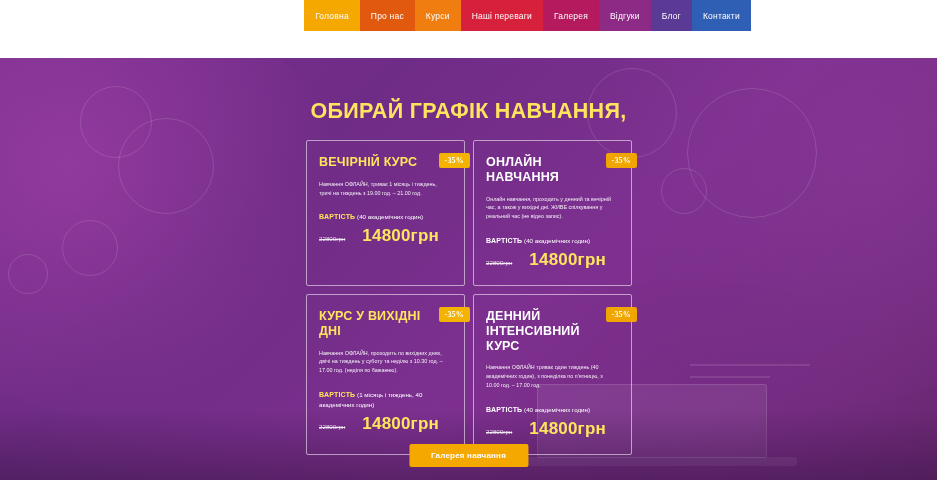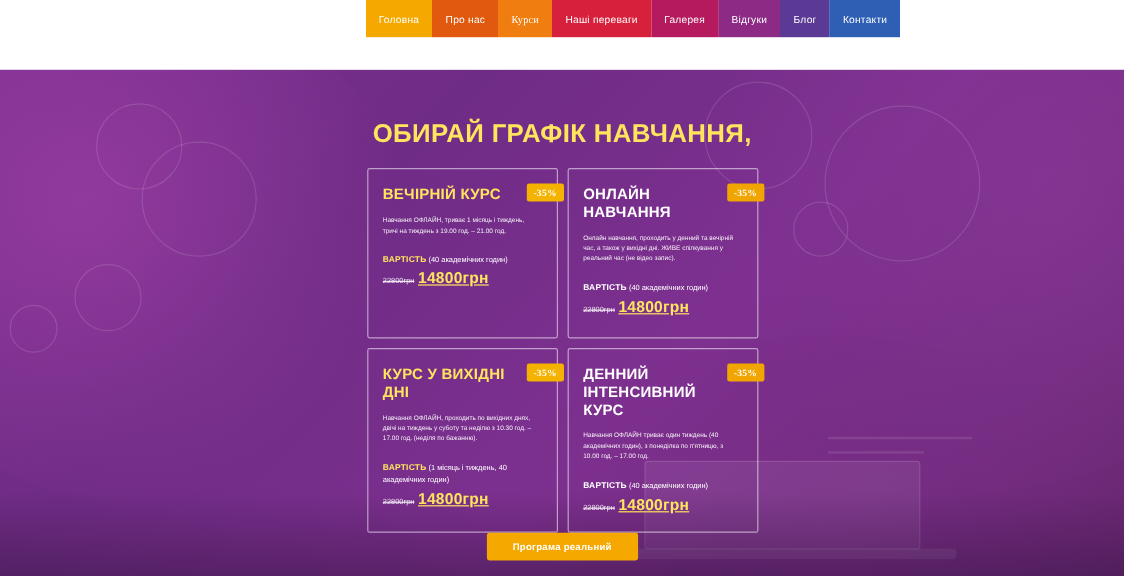--- a/index.html
+++ b/index.html
@@ -41,21 +41,20 @@
     color: #ffffff;
     font-size: 8.5px;
     letter-spacing: .2px;
     padding: 0 11px;
     white-space: nowrap;
     cursor: pointer;
   }
   .nav-item.active {
     height: 31px;
     box-shadow: 0 0 0 0 transparent;
-    font-family: Liberation Serif, serif;
   }
 
   .nav-white-strip {
     position: absolute;
     top: 31px; left: 0;
     width: 937px; height: 27px;
     background: #ffffff;
     z-index: 5;
   }
 
@@ -203,24 +202,23 @@
   }
   .price-label.white { color: #ffffff; }
   .price-old {
     text-decoration: line-through;
     color: rgba(255,255,255,.85);
     font-size: 6.2px;
   }
   .price-new {
     color: #ffe45e;
     font-weight: bold;
-    font-size: 13px;
-    letter-spacing: .2px;
-    margin-left: 3px;
-    text-decoration: underline;
+    font-size: 17px;
+    letter-spacing: .2px;
+    margin-left: 17px;
   }
 
   
   .cta {
     position: absolute;
     left: 50%;
     transform: translateX(-50%);
     top: 386px;
     background: #f5a800;
     color: #ffffff;
@@ -316,16 +314,16 @@
           </div>
           <div class="card tall">
             <div class="badge">-35%</div>
             <div class="card-title white">ДЕННИЙ ІНТЕНСИВНИЙ КУРС</div>
             <div class="card-desc">Навчання ОФЛАЙН триває один тиждень (40 академічних годин), з понеділка по п'ятницю, з 10.00 год. – 17.00 год.</div>
             <div class="price-block"><span class="price-label white">ВАРТІСТЬ</span> <span>(40 академічних годин)</span> <span class="price-old">22800грн</span><span class="price-new">14800грн</span></div>
           </div>
         </div>
       </div>
 
-    <button class="cta">Програма реальний</button>
+    <button class="cta">Галерея навчання</button>
   </div>
 
 </div>
 
 </body></html>

